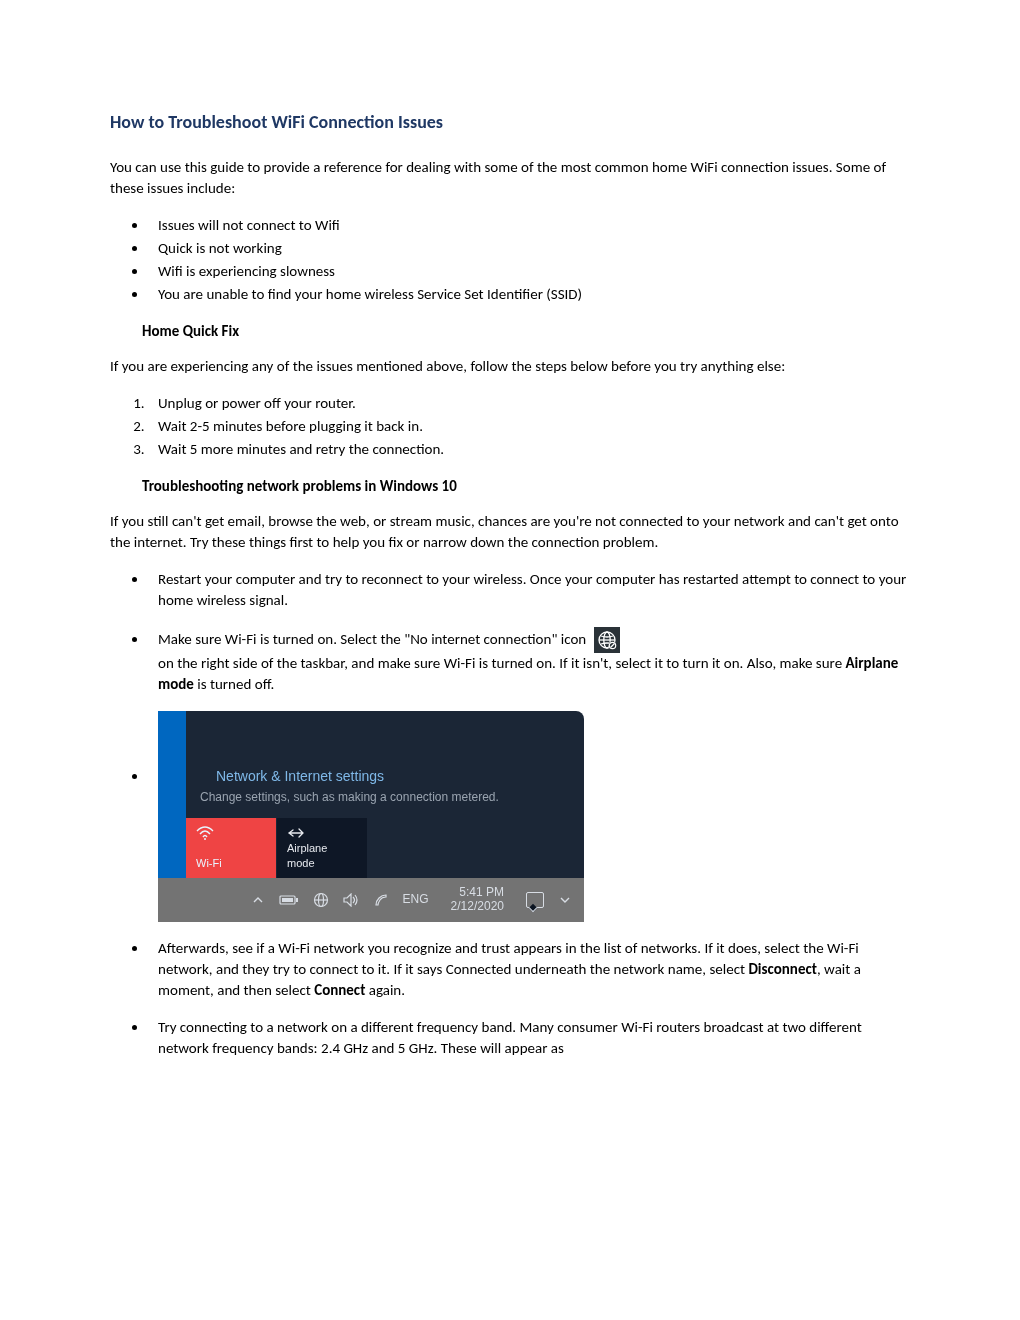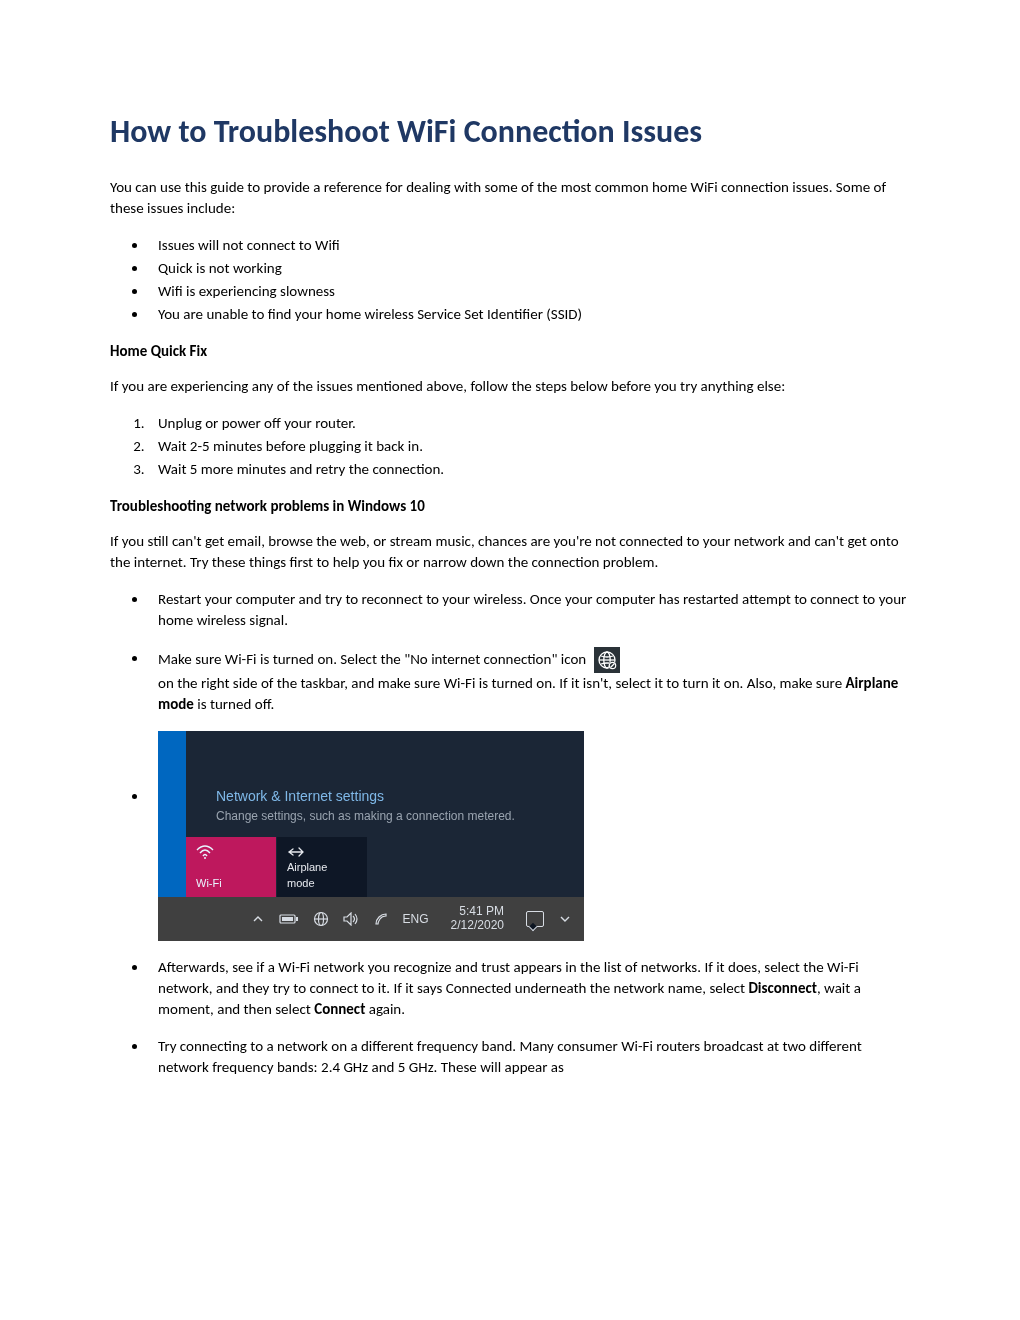--- a/index.html
+++ b/index.html
@@ -6,32 +6,33 @@
     body {
       font-family: Calibri, "Segoe UI", Arial, sans-serif;
       font-size: 15px;
       color: #000;
       background: #fff;
       width: 1020px;
       padding: 110px 110px 40px 110px;
       line-height: 1.4;
     }
     h1 {
-      font-size: 32px;
+      font-size: 18px;
       font-weight: 700;
       color: #1f3864;
       margin-bottom: 22px;
     }
     p { margin-bottom: 16px; margin-top: 10px; }
     h2 {
       font-size: 15px;
       font-weight: 700;
       color: #000;
       margin-top: 10px;
       margin-bottom: 14px;
+      margin-left: 32px;
     }
     ul, ol { margin-left: 38px; margin-bottom: 16px; }
     ul li, ol li { padding-left: 10px; margin-bottom: 2px; }
     .spaced > li { margin-bottom: 16px; }
     .bold { font-weight: 700; }
     .ital { }
 
     .globe-icon-inline {
       display: inline-block;
       width: 26px; height: 26px;
@@ -40,58 +41,59 @@
       position: relative;
       margin: 0 4px;
     }
     .globe-icon-inline svg { position: absolute; top: 3px; left: 3px; }
 
     
     .flyout-wrapper {
       background: #1b2636;
       width: 426px;
       position: relative;
+      border-radius: 8px;
     }
     .flyout-bluebar {
       position: absolute; left: 0; top: 0; bottom: 44px; width: 28px;
       background: #0067c0;
     }
     .flyout-top { height: 56px; }
     .flyout-link {
       padding-left: 58px;
       color: #7fb8e8;
       font-size: 14px;
       font-family: "Segoe UI", sans-serif;
     }
     .flyout-sub {
-      padding-left: 58px;
+      padding-left: 42px;
       color: #9aa4b0;
       font-size: 12px;
       font-family: "Segoe UI", sans-serif;
       margin-top: 2px;
       margin-bottom: 12px;
     }
     .tile-row { padding-left: 28px; display: flex; }
     .tile {
       width: 90px; height: 60px;
       background: #0e1726;
       margin-right: 1px;
       padding: 8px 10px 6px 10px;
       font-family: "Segoe UI", sans-serif;
       font-size: 11px;
       color: #e6e9ee;
       display: flex; flex-direction: column; justify-content: space-between;
       position: relative;
     }
-    .tile.wifi { background: #be185d; color: #e9f5ff; }
+    .tile.wifi { background: #ef4444; color: #e9f5ff; }
     .tile.disabled { color: #6d7885; }
     .tile .icon { height: 16px; }
     .taskbar {
       height: 44px;
-      background: #404040;
+      background: #737373;
       padding-left: 28px;
       display: flex; align-items: center;
       padding-right: 12px;
       font-family: "Segoe UI", sans-serif;
       color: #d8dde4;
       font-size: 12px;
     }
     .taskbar-spacer { flex: 1; }
     .tray-group { display: flex; align-items: center; gap: 14px; }
     .clock { text-align: right; line-height: 1.15; font-size: 12px; padding: 0 8px; }

